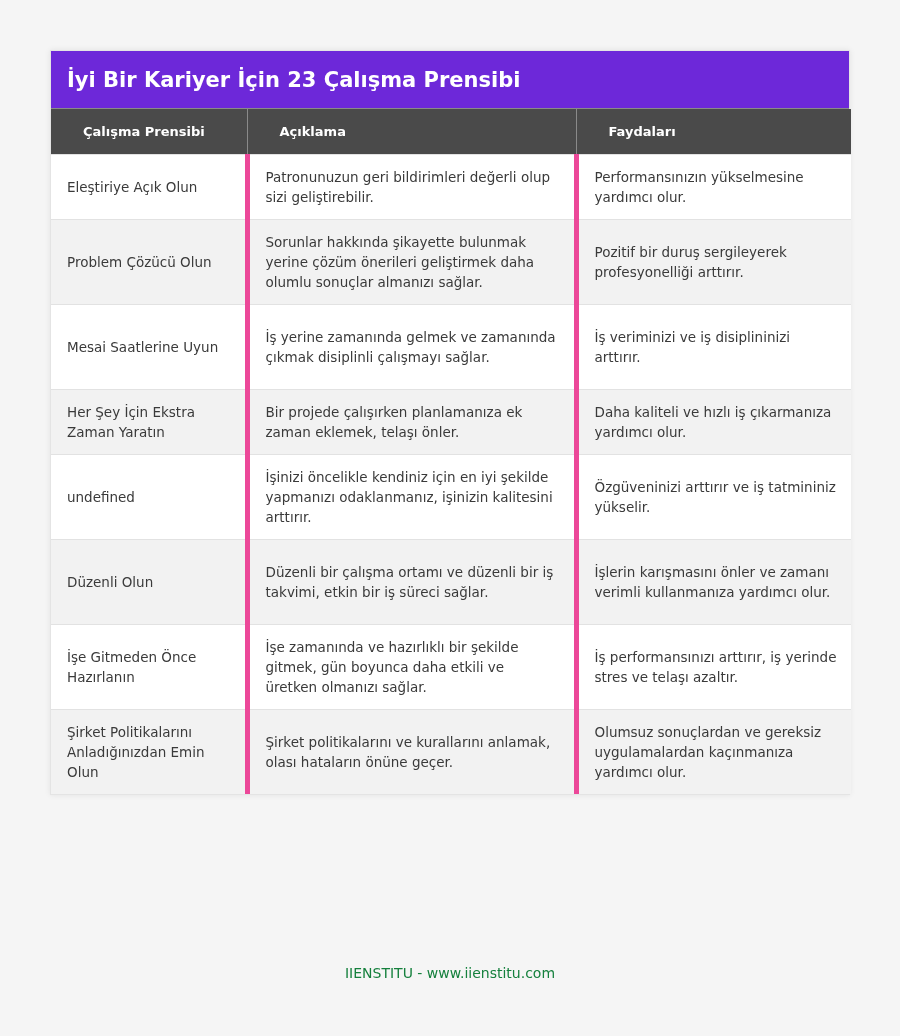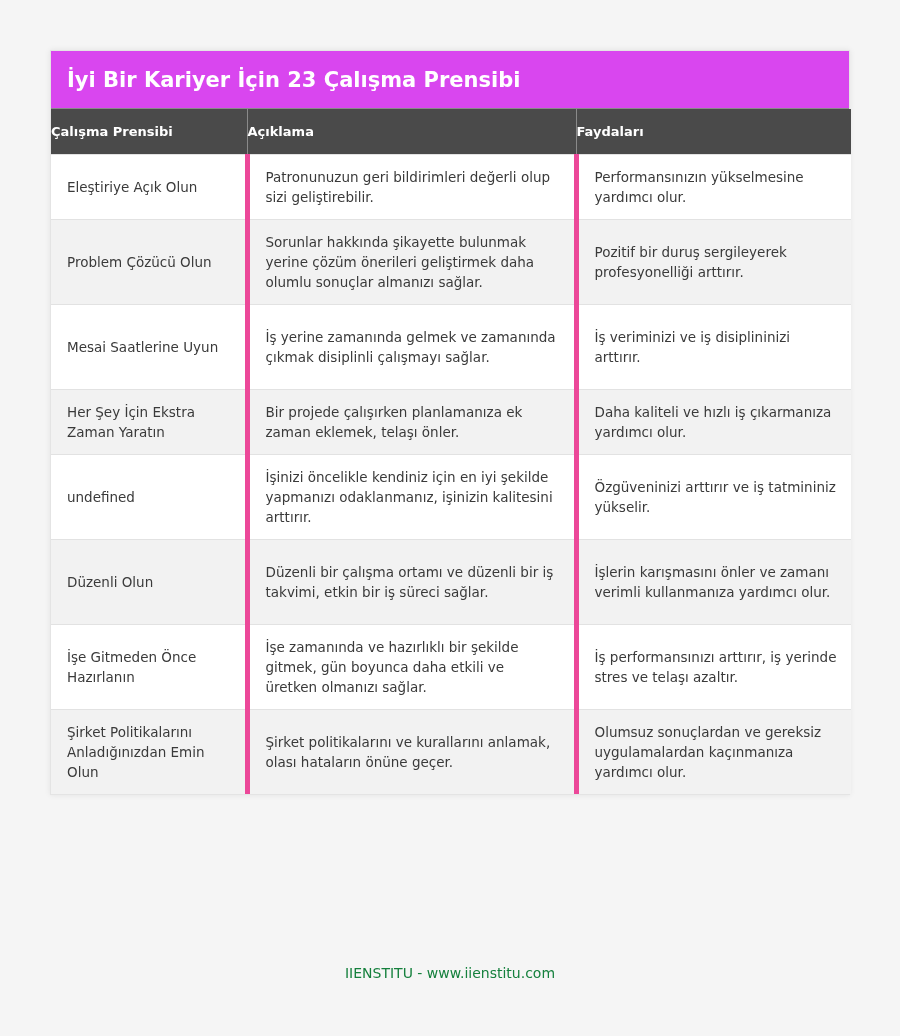--- a/index.html
+++ b/index.html
@@ -13,21 +13,21 @@
   .card {
     position: absolute;
     left: 50px; top: 50px;
     width: 800px;
     background: #ffffff;
     box-shadow: 0 0 6px rgba(0,0,0,0.08);
     border: 1px solid #e4e4e4;
     box-sizing: border-box;
   }
   .title-bar {
-    background: #d946ef;
+    background: #6d28d9;
     color: #ffffff;
     height: 58px;
     display: flex; align-items: center;
     padding-left: 16px;
     font-size: 21px;
     font-weight: bold;
     border-bottom: 1px solid #8a8a8a;
     box-sizing: border-box;
   }
   table {
@@ -38,21 +38,21 @@
   col.c1 { width: 196px; }
   col.c2 { width: 329px; }
   col.c3 { width: 275px; }
   thead th {
     background: #4a4a4a;
     color: #ffffff;
     font-size: 13px;
     font-weight: bold;
     text-align: left;
     height: 45px;
-    padding: 0 0;
+    padding: 0 32px;
     border-left: 1px solid #8a8a8a;
     box-sizing: border-box;
   }
   thead th:first-child { border-left: none; }
   tbody td {
     font-size: 13.5px;
     color: #3a3a3a;
     line-height: 20px;
     padding: 0 14px 0 16px;
     vertical-align: middle;

